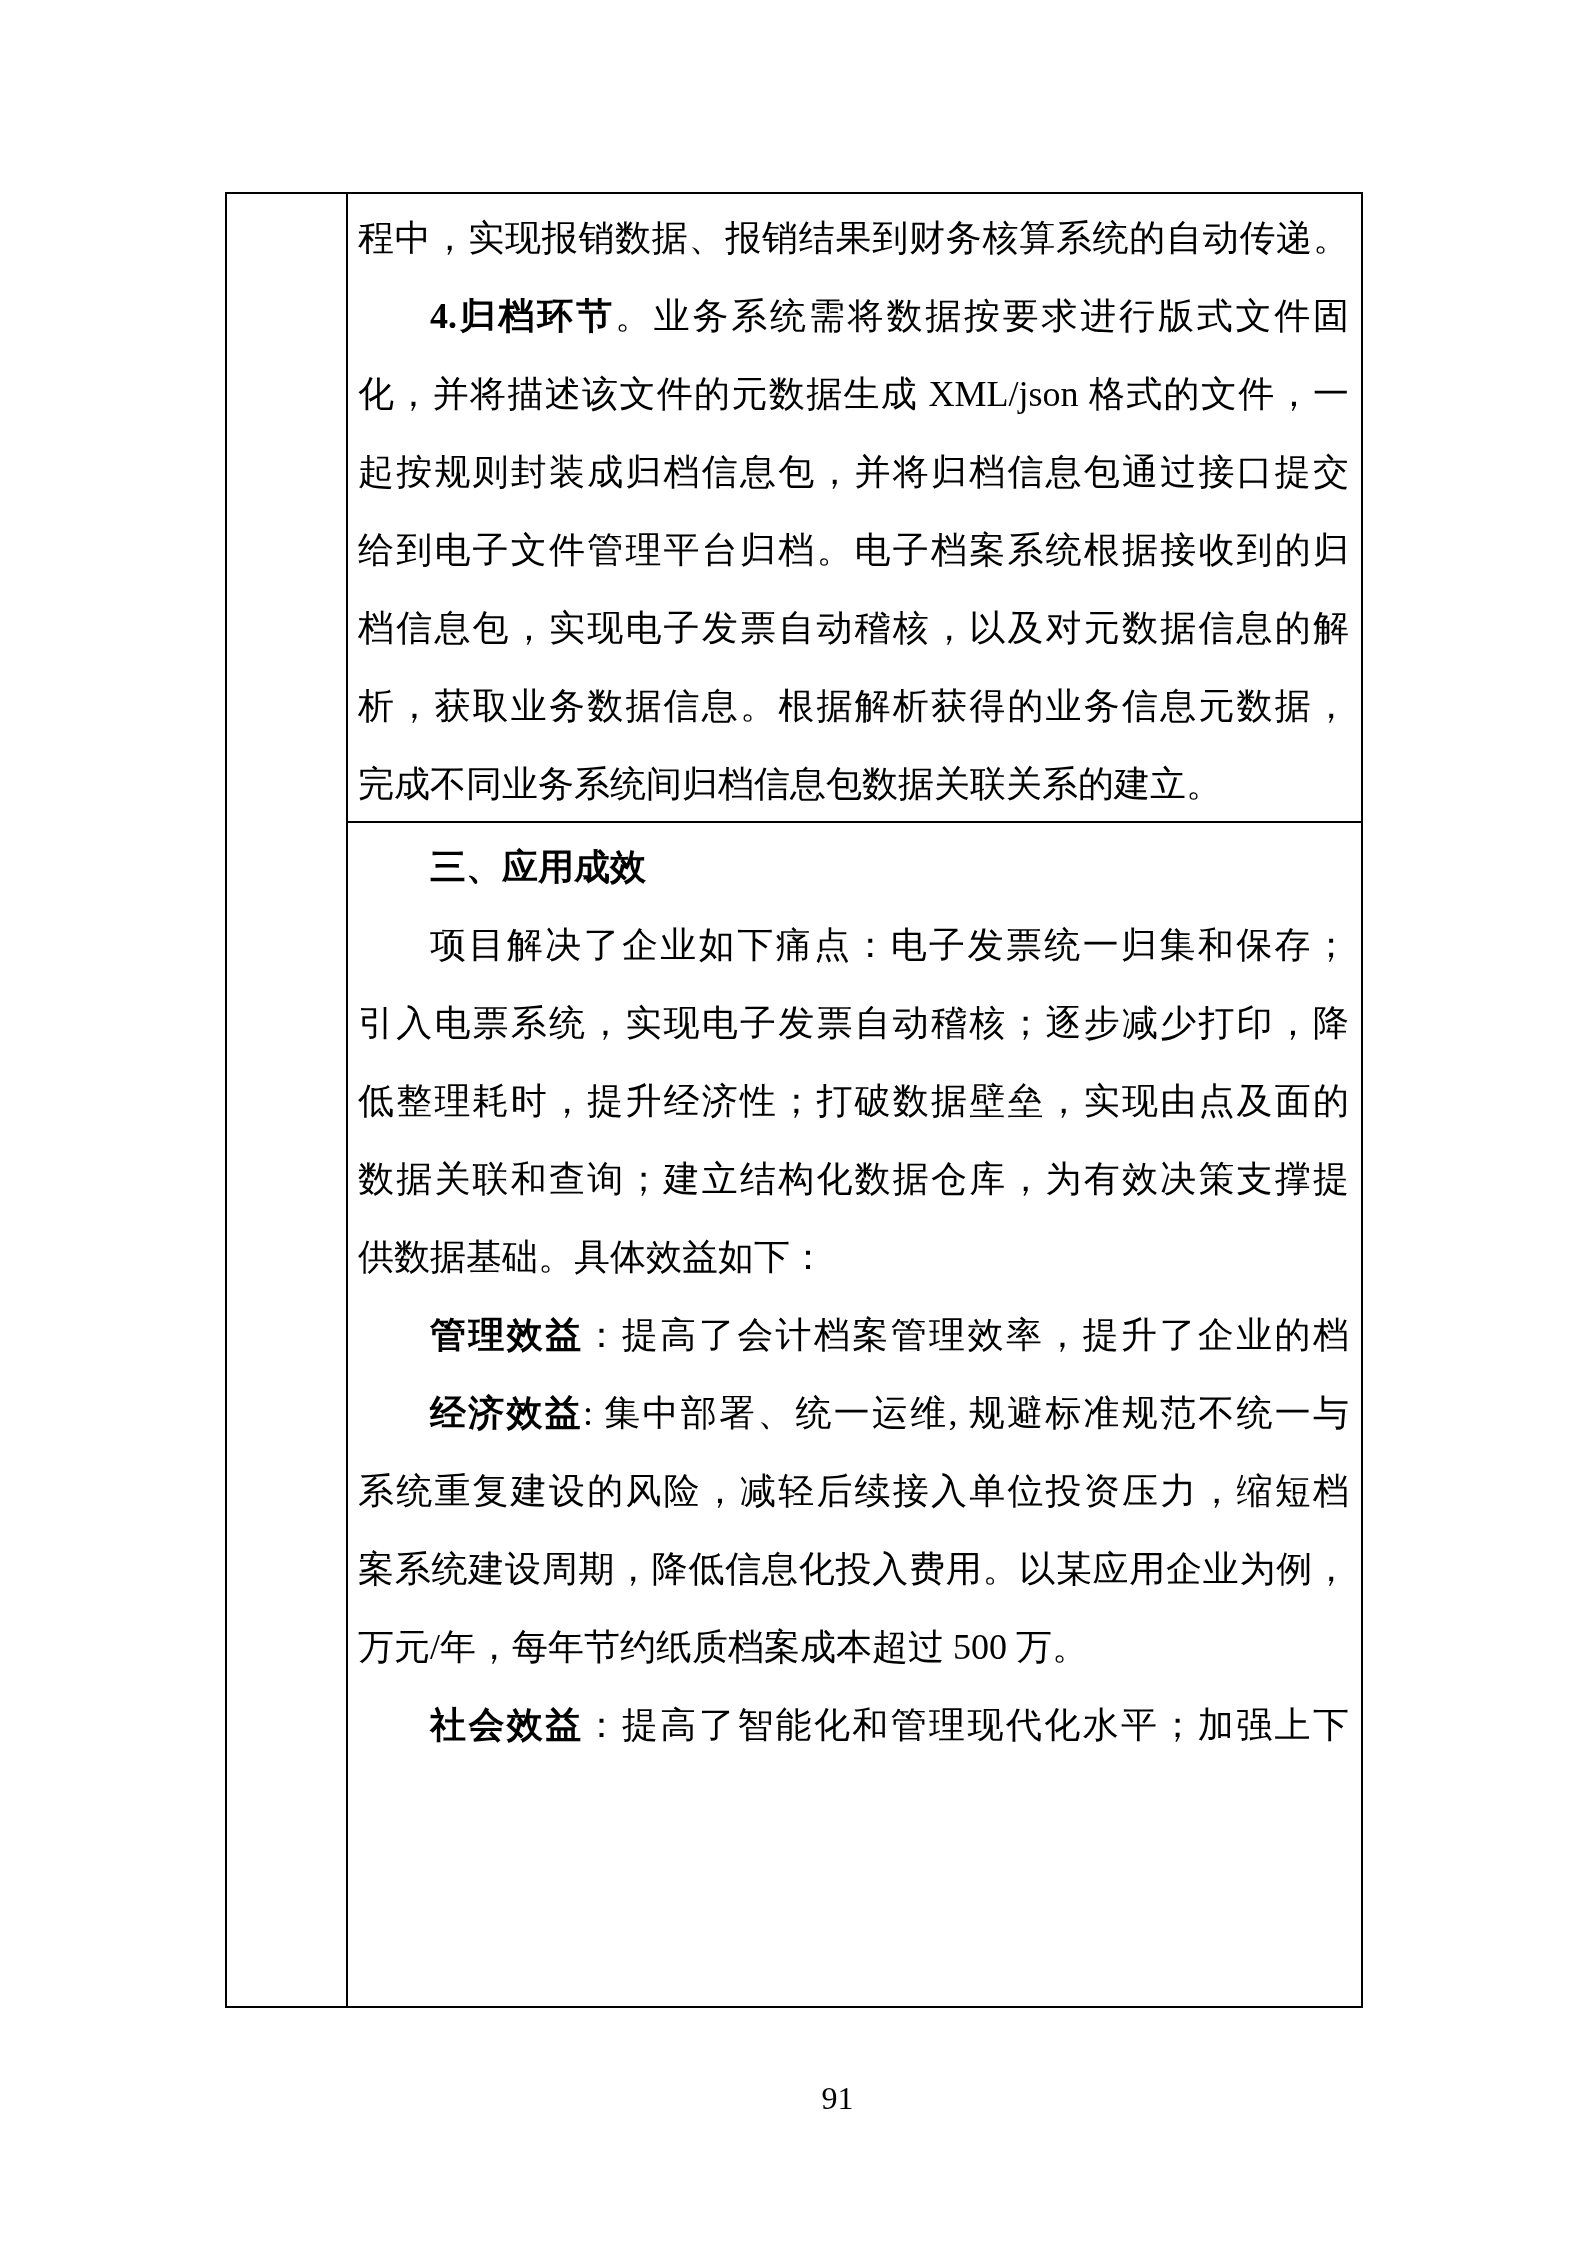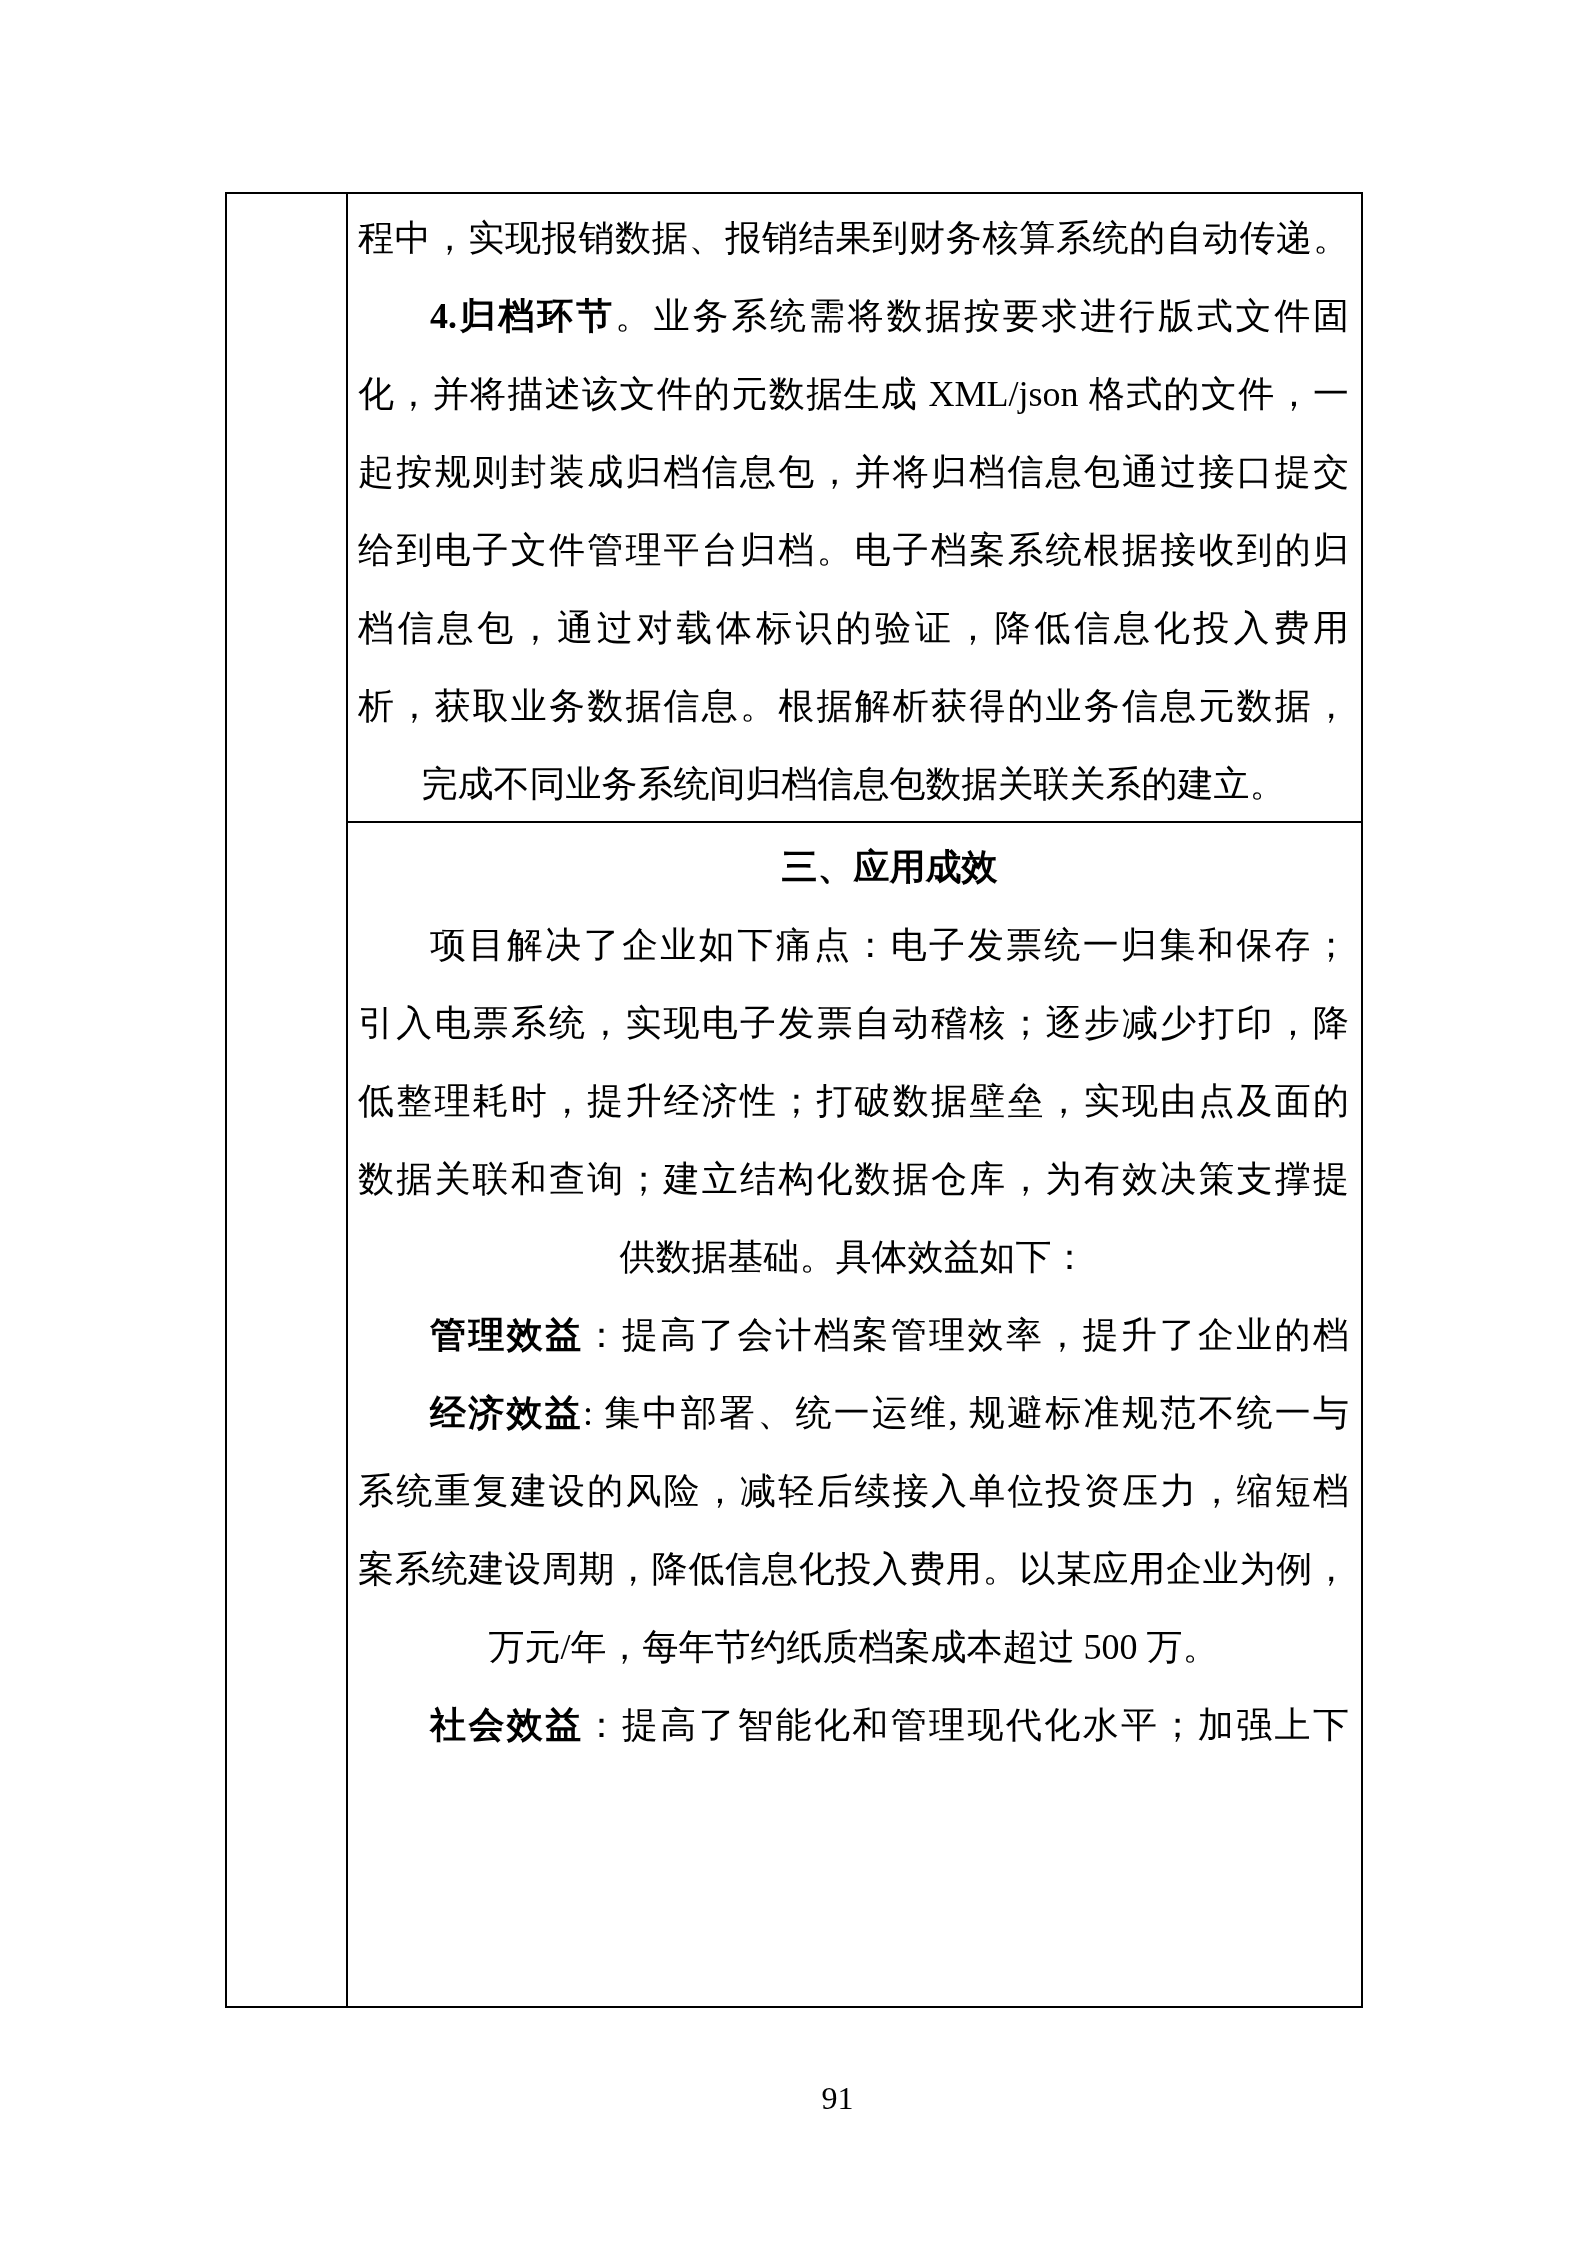--- a/index.html
+++ b/index.html
@@ -49,21 +49,21 @@
   .cell-r1 {
     height: 629px;
     border-bottom: 2px solid #000000;
   }
   .cell-r2 { flex: 1; }
   .line {
     font-size: 36px;
     line-height: 78px;
     height: 78px;
     overflow: hidden;
-    text-align: center;
+    text-align: left;
     color: #000000;
     letter-spacing: 0;
   }
   .line.j {
     text-align: justify;
     text-align-last: justify;
     text-justify: inter-character;
   }
   .line.ind { text-indent: 2em; }
   .b { font-weight: bold; }
@@ -86,21 +86,21 @@
 <div class="page">
   <div class="doc-table">
     <div class="col-left"></div>
     <div class="col-right">
       <div class="cell cell-r1">
           <div class="line j"><span>程中，实现报销数据、报销结果到财务核算系统的自动传递。</span></div>
           <div class="line j ind"><span class="b">4.归档环节</span><span>。业务系统需将数据按要求进行版式文件固</span></div>
           <div class="line j"><span>化，并将描述该文件的元数据生成 XML/json 格式的文件，一</span></div>
           <div class="line j"><span>起按规则封装成归档信息包，并将归档信息包通过接口提交</span></div>
           <div class="line j"><span>给到电子文件管理平台归档。电子档案系统根据接收到的归</span></div>
-          <div class="line j"><span>档信息包，通过对载体标识的验证，降低信息化投入费用</span></div>
+          <div class="line j"><span>档信息包，实现电子发票自动稽核，以及对元数据信息的解</span></div>
           <div class="line j"><span>析，获取业务数据信息。根据解析获得的业务信息元数据，</span></div>
           <div class="line"><span>完成不同业务系统间归档信息包数据关联关系的建立。</span></div>
         </div>
       <div class="cell cell-r2">
           <div class="line ind"><span class="b">三、应用成效</span></div>
           <div class="line j ind"><span>项目解决了企业如下痛点：电子发票统一归集和保存；</span></div>
           <div class="line j"><span>引入电票系统，实现电子发票自动稽核；逐步减少打印，降</span></div>
           <div class="line j"><span>低整理耗时，提升经济性；打破数据壁垒，实现由点及面的</span></div>
           <div class="line j"><span>数据关联和查询；建立结构化数据仓库，为有效决策支撑提</span></div>
           <div class="line"><span>供数据基础。具体效益如下：</span></div>

